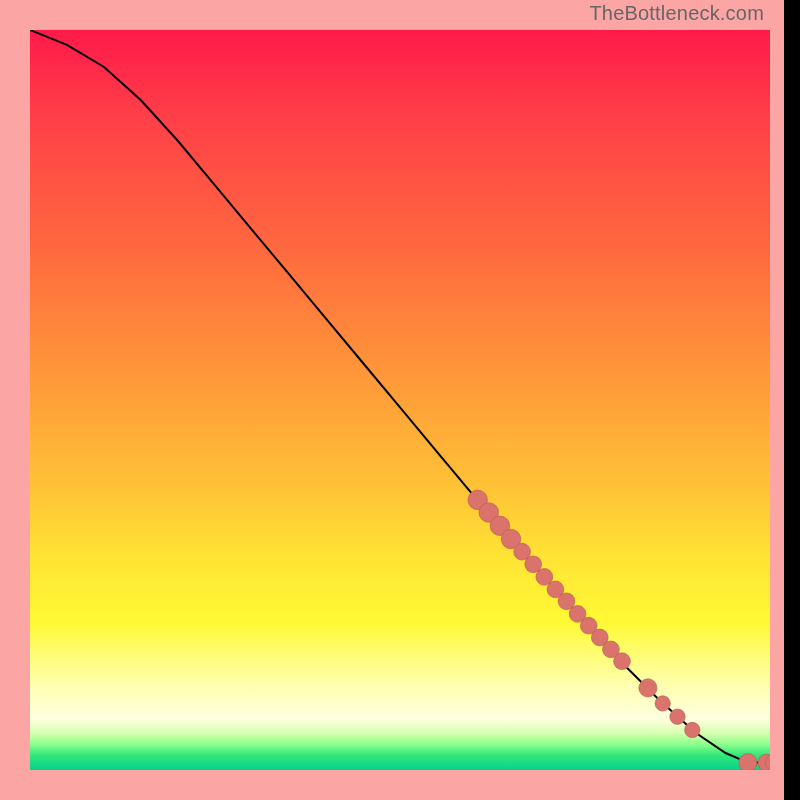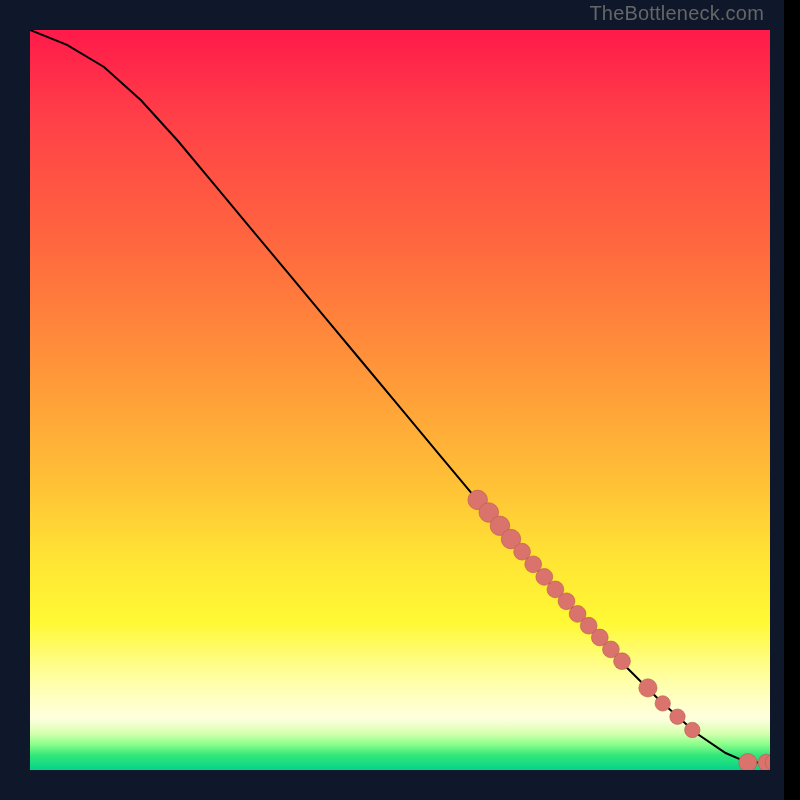--- a/index.html
+++ b/index.html
@@ -8,21 +8,21 @@
     width: 800px;
     height: 800px;
     background: #000;
     font-family: Arial, Helvetica, sans-serif;
     overflow: hidden;
   }
   .frame {
     position: relative;
     width: 784px;
     height: 800px;
-    background: #0f172a;
+    background: #fca5a5;
     text-decoration: underline;
   }
   .attribution {
     position: absolute;
     top: 2px;
     right: 20px;
     color: #666;
     font-size: 20px;
     font-weight: 500;
     letter-spacing: 0.2px;

